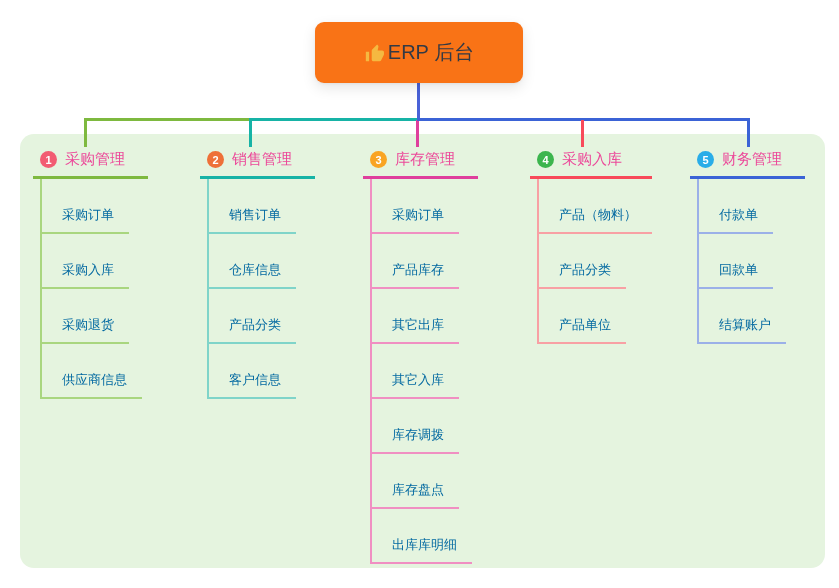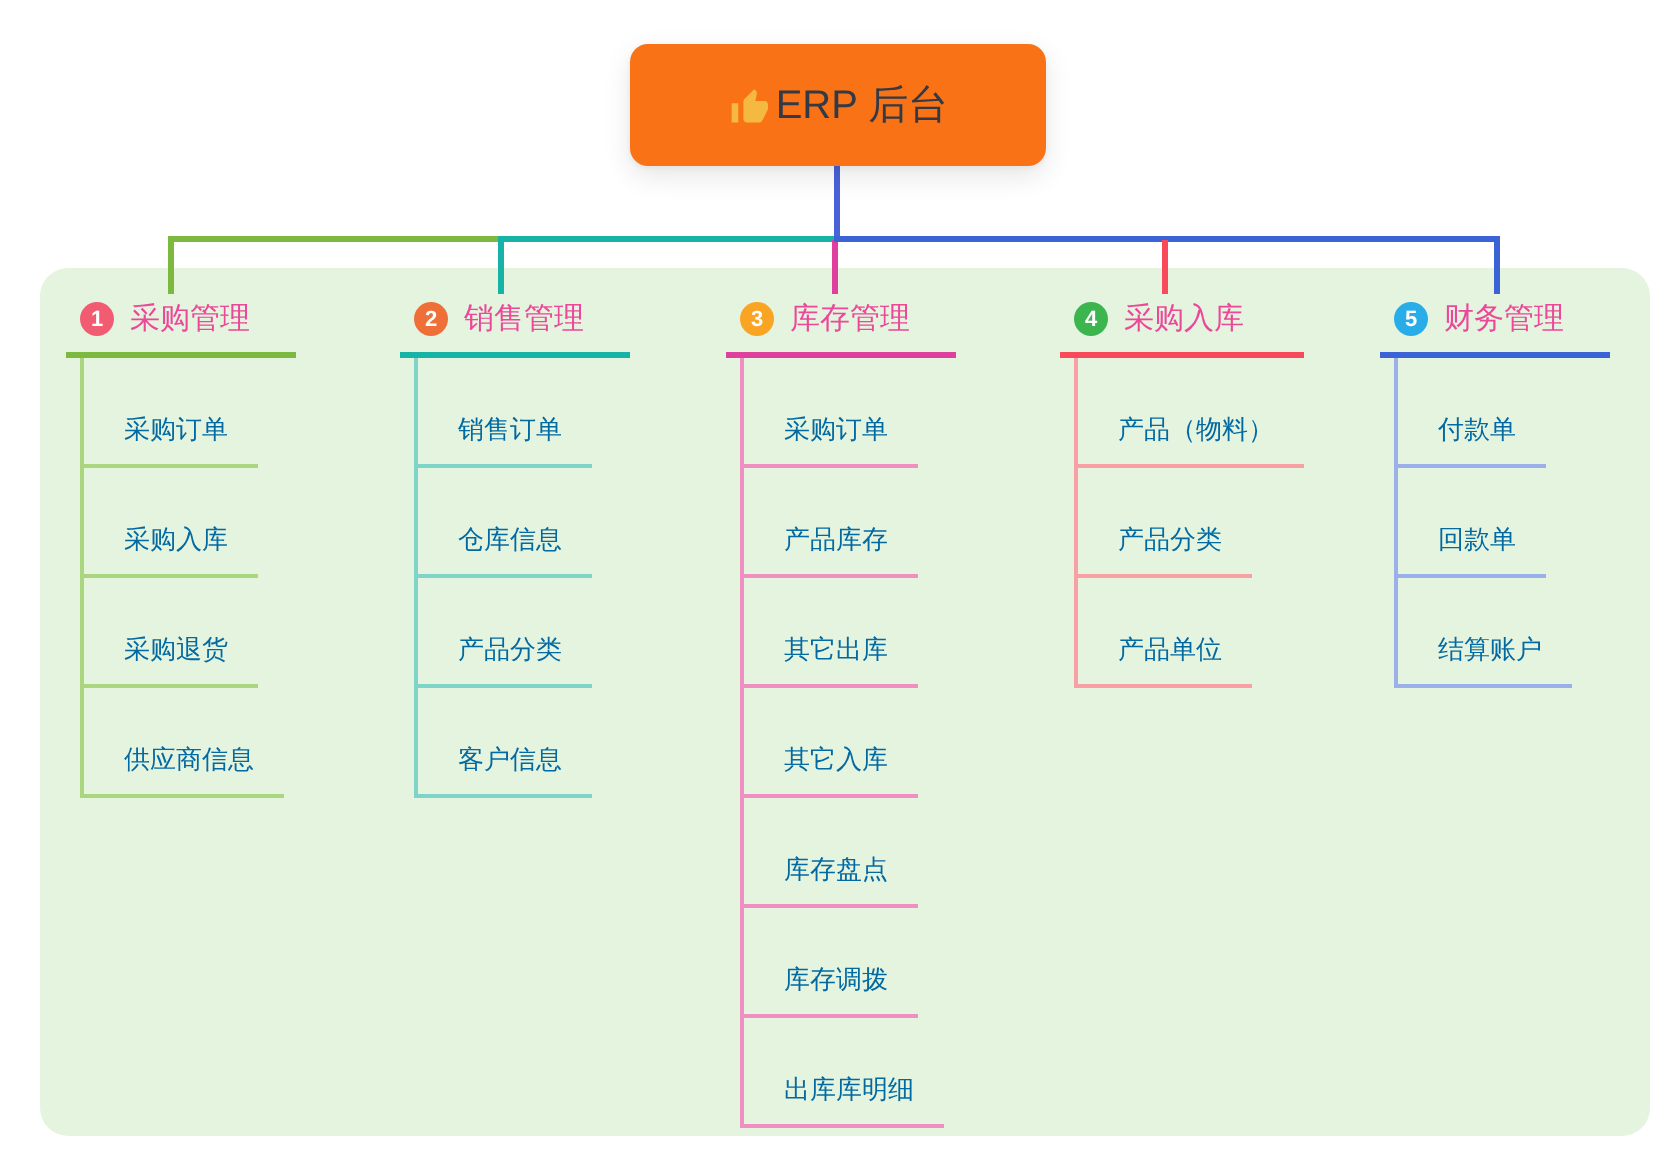--- a/index.html
+++ b/index.html
@@ -130,24 +130,24 @@
         <div class="child">
           <div class="child-inner">产品库存</div>
         </div>
         <div class="child">
           <div class="child-inner">其它出库</div>
         </div>
         <div class="child">
           <div class="child-inner">其它入库</div>
         </div>
         <div class="child">
-          <div class="child-inner">库存盘点</div>
+          <div class="child-inner">库存调拨</div>
         </div>
         <div class="child">
-          <div class="child-inner">库存调拨</div>
+          <div class="child-inner">库存盘点</div>
         </div>
         <div class="child">
           <div class="child-inner">出库库明细</div>
         </div>
       </div>
   </div>
 
   <div class="branch branch-4" style="--main: #f84a5a; --light: #f8a0a4;">
     <div class="branch-header">
       <span class="badge" style="background: rgb(60, 181, 78);">4</span>

